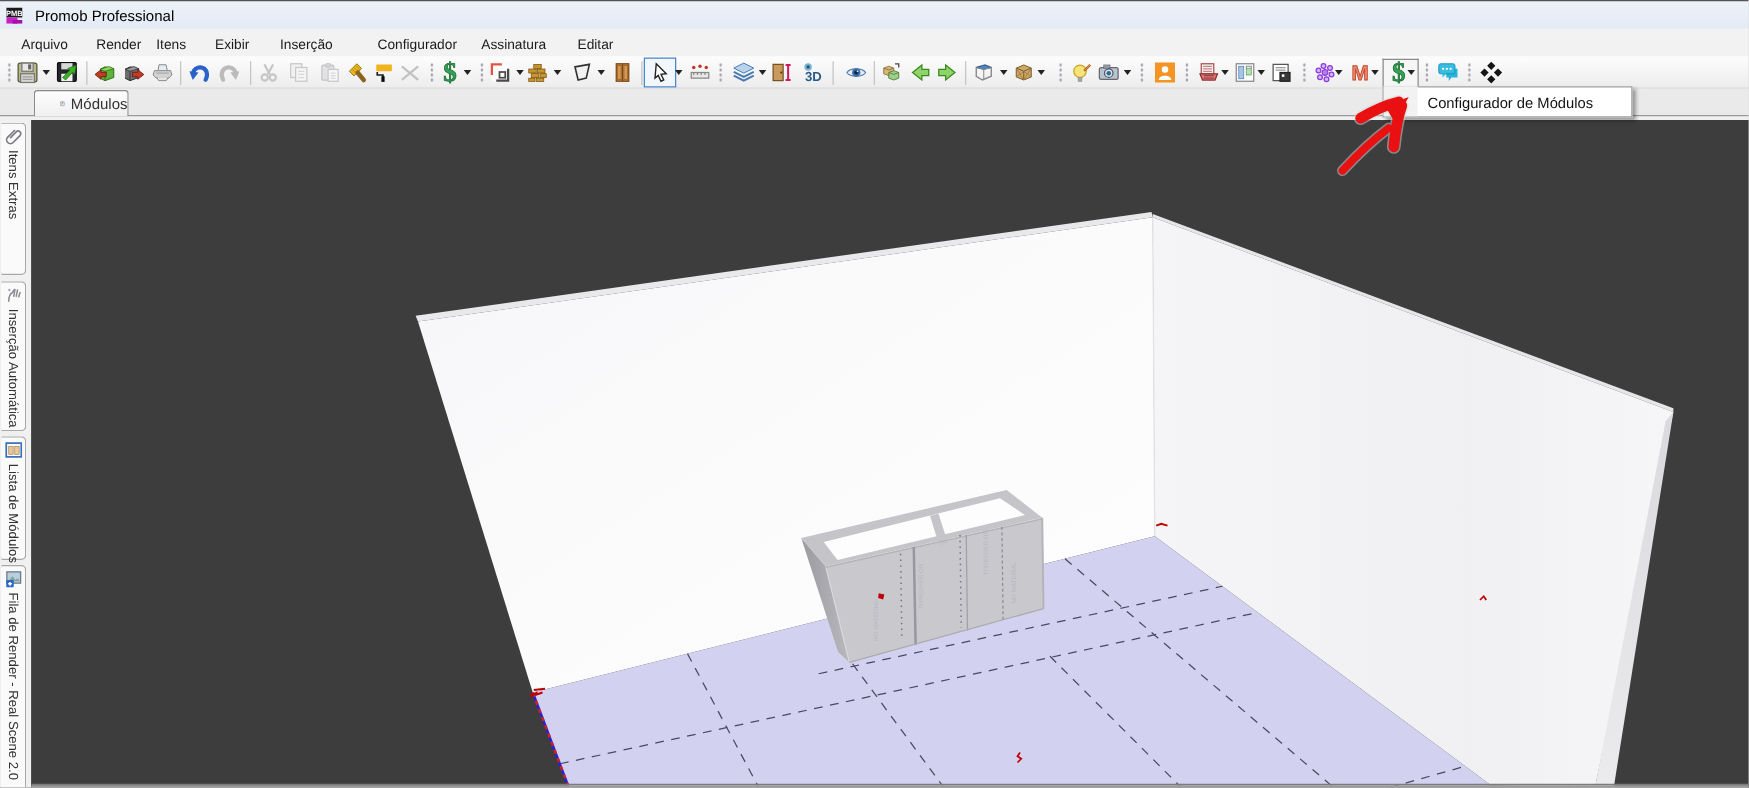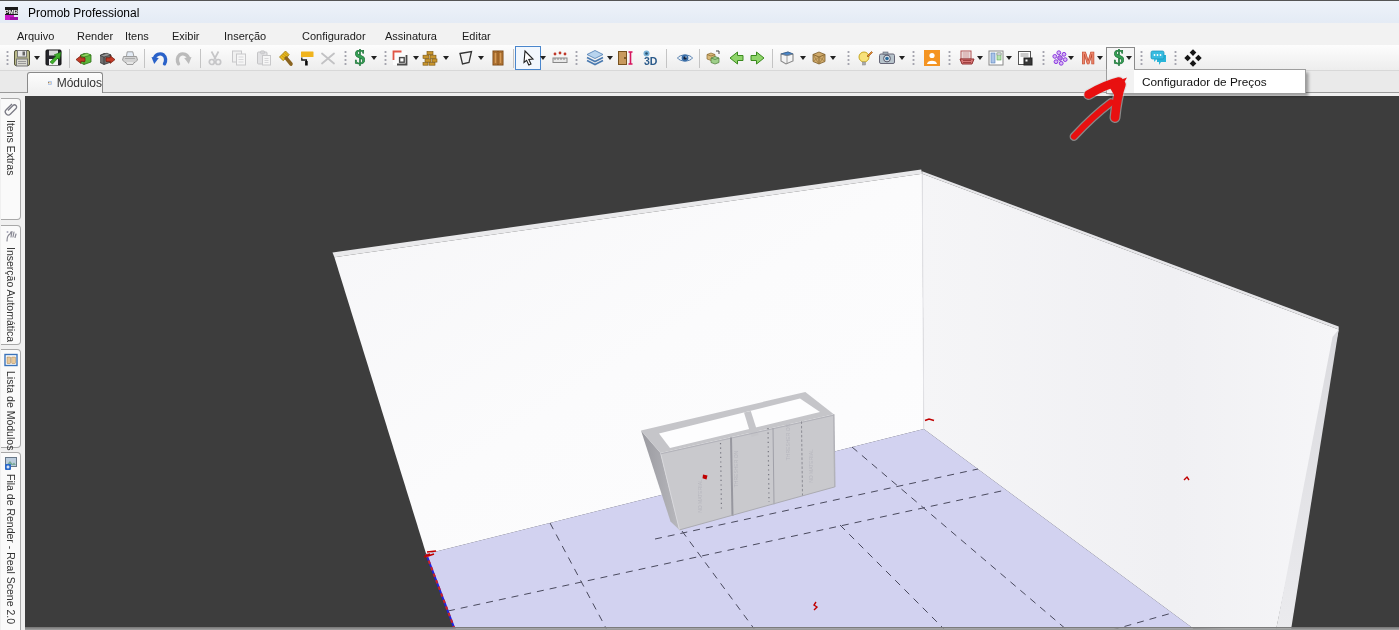--- a/index.html
+++ b/index.html
@@ -403,21 +403,21 @@
         <svg width="15" height="14" viewBox="0 0 15 14">
           <rect x="0.7" y="0.7" width="13.6" height="12.6" rx="1.5" fill="#fff" stroke="#2a6ac8" stroke-width="1.4"></rect>
           <rect x="3" y="4" width="3.6" height="6" fill="#e8c89a" stroke="#9a7a4a" stroke-width="0.5"></rect>
           <rect x="8.2" y="4" width="3.6" height="6" fill="#e8c89a" stroke="#9a7a4a" stroke-width="0.5"></rect>
         </svg>
         <span>Módulos</span>
       </div>
     </div>
 <div id="popup">
       <div class="gut"></div>
-      <div class="ptxt">Configurador de Preços</div>
+      <div class="ptxt">Configurador de Módulos</div>
     </div>
 <div id="popcover"></div>
 <svg id="arrow" width="84" height="80" viewBox="1050 64 84 80">
       <g fill="none" stroke-linecap="round" transform="translate(-1.5,-4)">
         <g stroke="#d5d5d5" opacity="0.5">
           <path d="M1070.5,136.5 Q1090,115.5 1107.5,102.5" stroke-width="8.8"></path>
           <path d="M1085,94.5 Q1101,85 1115.5,81.5" stroke-width="11"></path>
           <path d="M1111.5,117.5 Q1113.5,97 1118,84.5" stroke-width="11"></path>
         </g>
         <g stroke="#e81010">

